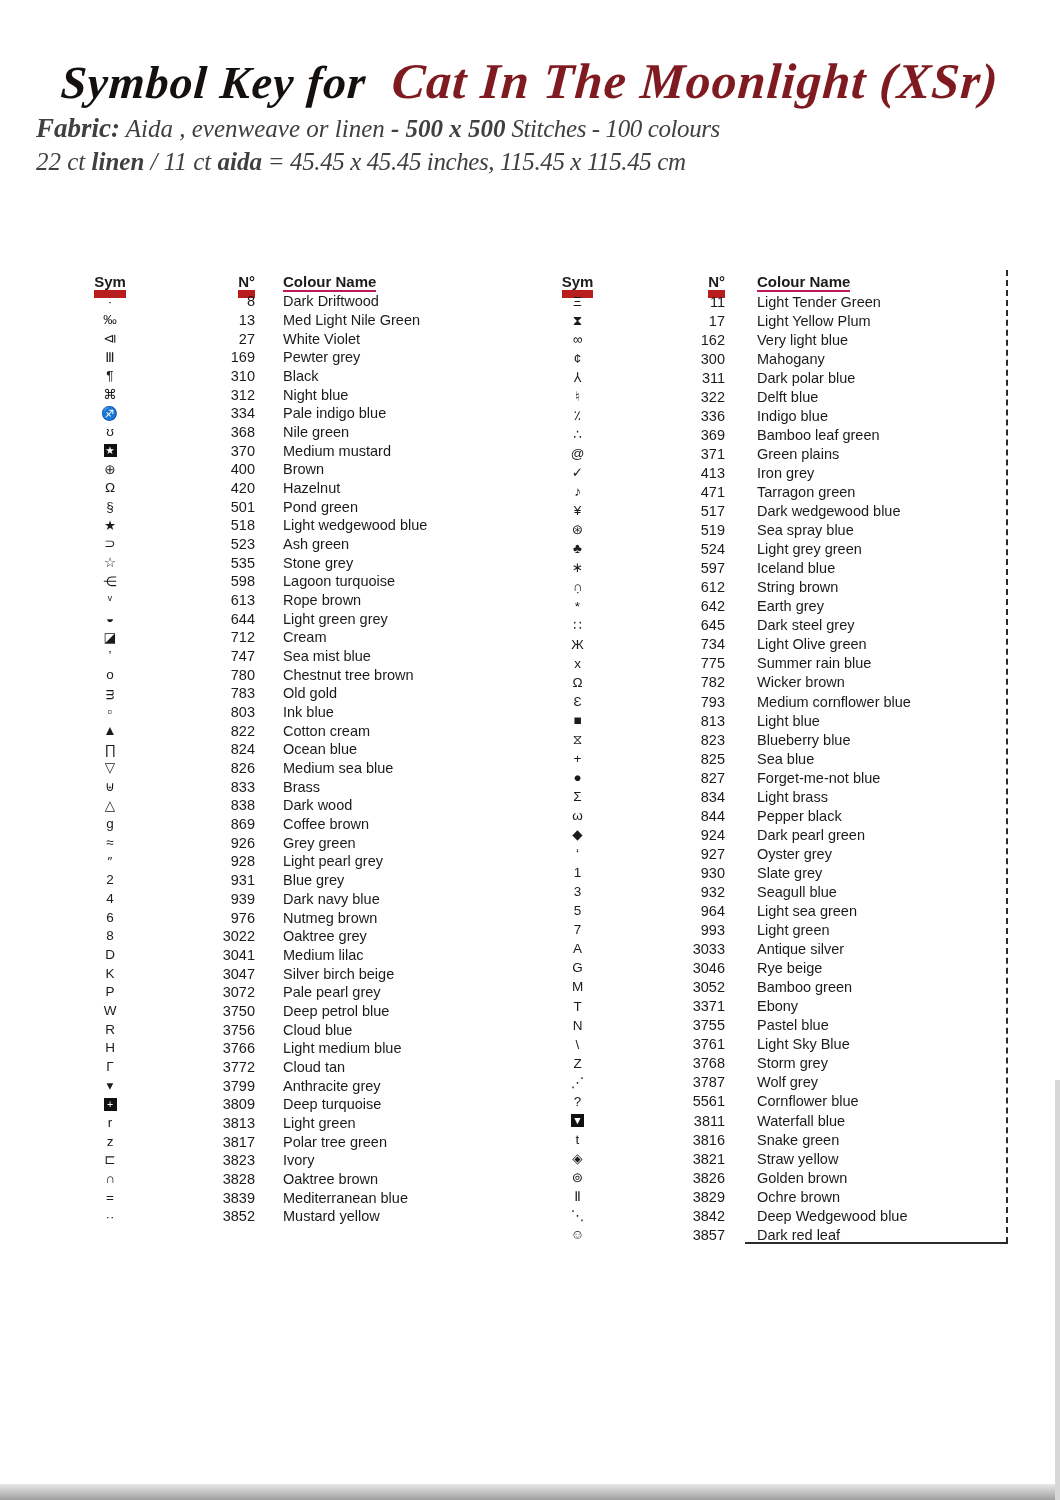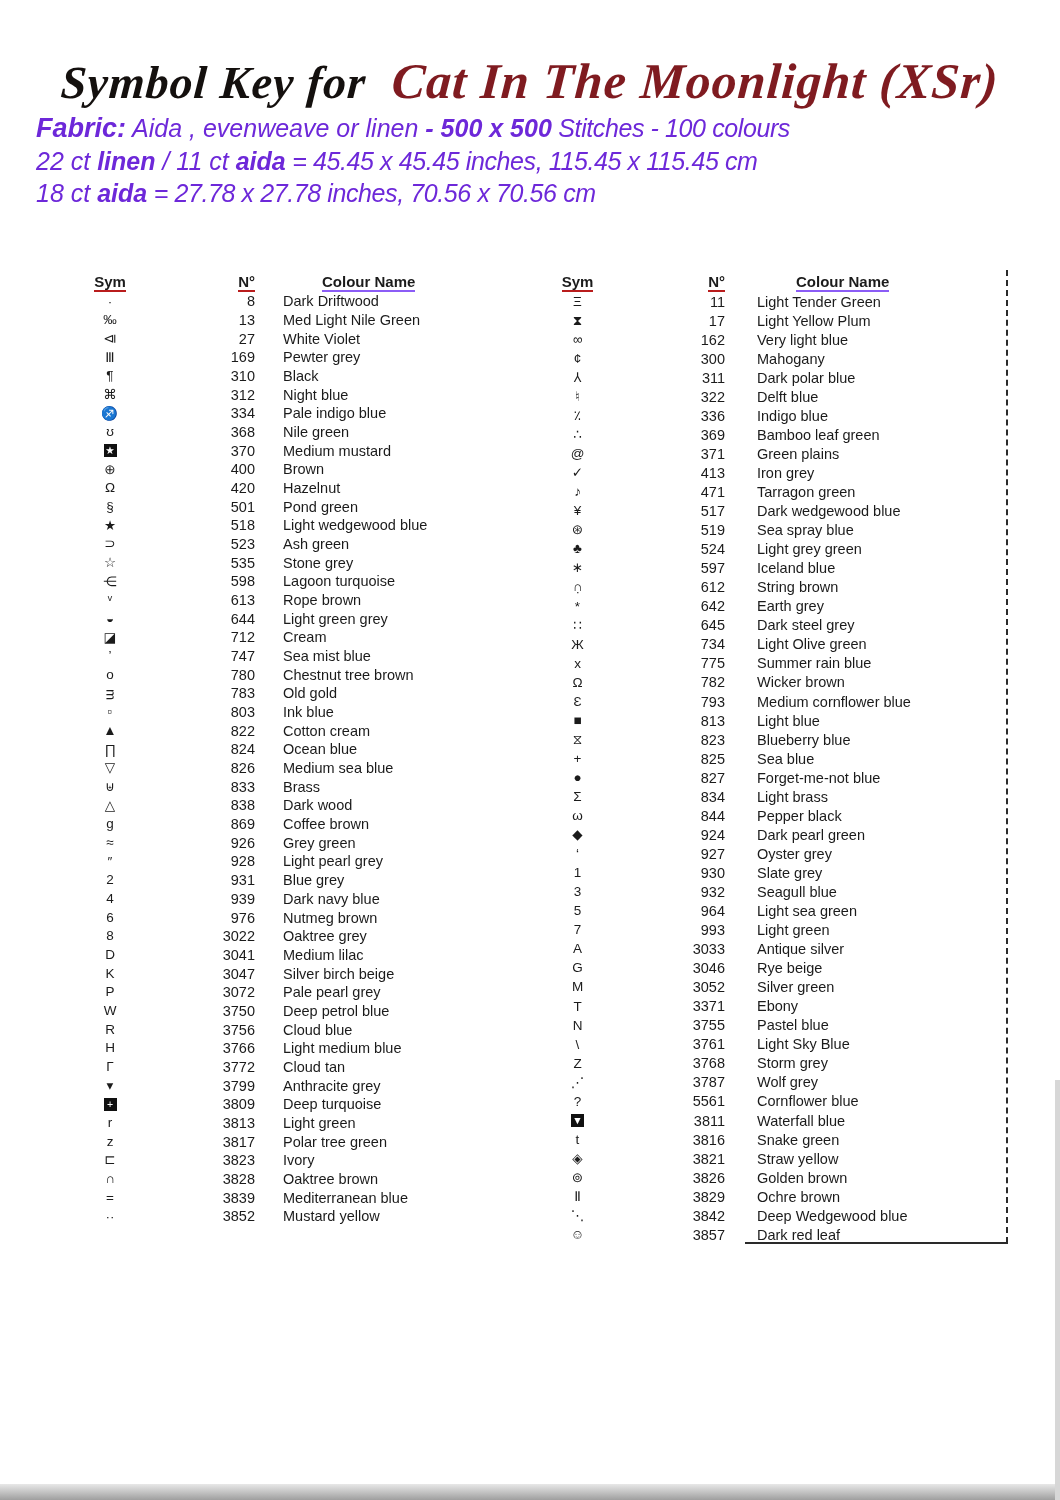--- a/index.html
+++ b/index.html
@@ -5,40 +5,40 @@
   html,body{margin:0;padding:0;background:#ffffff;}
   .page{position:relative;width:1060px;height:1500px;background:#ffffff;overflow:hidden;
         color:#1b1b1b;}
   
   .title{position:absolute;top:52px;left:0;width:100%;text-align:center;white-space:nowrap;
          font-family:"Liberation Serif",serif;font-style:italic;}
   .t-black{font-size:46px;font-weight:700;color:#14100e;letter-spacing:1px;transform:skewX(-4deg);display:inline-block;}
   .t-red{font-size:50px;font-weight:700;margin-left:22px;letter-spacing:1px;transform:skewX(-4deg);display:inline-block;}
   
   .fabric{position:absolute;left:36px;top:112px;width:990px;
-          font-family:Liberation Sans, sans-serif;font-size:25px;line-height:32.5px;color:#6d28d9;}
+          font-family:Liberation Serif, serif;font-size:25px;line-height:32.5px;color:#404040;}
   .fab-line{white-space:nowrap;}
   .seg-i{font-style:italic;}
   .seg-bi{font-style:italic;font-weight:700;}
   .seg-ic{font-style:italic;letter-spacing:-0.4px;}
   .fab-line:first-child .seg-bi:first-child{font-size:27px;}
   
   .tcol{position:absolute;font-family:"Liberation Sans",sans-serif;}
   .tcol-left{left:60px;top:273px;width:430px;}
   .tcol-right{left:530px;top:273px;width:478px;}
   .thead{display:grid;font-weight:700;font-size:15px;height:19px;}
   .tcol-left .thead,.tcol-left .trow{grid-template-columns:100px 95px 1fr;}
   .tcol-right .thead,.tcol-right .trow{grid-template-columns:95px 100px 1fr;}
   .h-sym{justify-self:center;}
   .h-num{justify-self:end;}
   .h-name{padding-left:28px;}
   .tcol-right .h-name{padding-left:32px;}
-  .h-sym,.h-num,.h-name{text-decoration:none;border-bottom:2px solid #b91c1c;line-height:17px;}
+  .h-sym,.h-num,.h-name{text-decoration:none;border-bottom:8px solid #b91c1c;line-height:17px;}
   .h-name{border-bottom:none;}
-  .h-name span{border-bottom:2px solid #8b5cf6;margin-left:39px;}
+  .h-name span{border-bottom:2px solid #be185d;}
   .trow{display:grid;align-items:center;}
   .tcol-left .trow{height:18.68px;}
   .tcol-right .trow{height:19.06px;}
   .c-sym{justify-self:center;font-size:13.5px;line-height:1;text-align:center;}
   .c-num{justify-self:end;font-size:14.5px;}
   .c-name{padding-left:28px;font-size:14.5px;white-space:nowrap;}
   .tcol-right .c-name{padding-left:32px;}
   .c-sym.inv{background:#101010;color:#ffffff;width:13px;height:13px;line-height:13px;
              font-size:10.5px;display:inline-block;}
   
@@ -57,21 +57,20 @@
 <div class="page">
 
   <div class="title">
     <span class="t-black">Symbol Key for</span>
     <span class="t-red" style="color: rgb(127, 27, 32);">Cat In The Moonlight (XSr)</span>
   </div>
 
   <div class="fabric" id="fabric">
       <div class="fab-line"><span class="seg-bi">Fabric:</span><span class="seg-i">  Aida , evenweave or  linen </span><span class="seg-bi">- 500 x 500</span><span class="seg-ic"> Stitches - 100 colours</span></div>
       <div class="fab-line"><span class="seg-i">22 ct </span><span class="seg-bi">linen</span><span class="seg-i"> / 11 ct </span><span class="seg-bi">aida</span><span class="seg-ic"> = 45.45 x 45.45 inches, 115.45 x 115.45 cm</span></div>
-      <div class="fab-line"><span class="seg-i">18 ct </span><span class="seg-bi">aida</span><span class="seg-ic">  = 27.78 x 27.78 inches, 70.56 x 70.56 cm</span></div>
     </div>
 
   <section class="tcol tcol-left">
     <div class="thead">
       <span class="h-sym">Sym</span>
       <span class="h-num">N°</span>
       <span class="h-name"><span>Colour Name</span></span>
     </div>
     <div class="tbody">
         <div class="trow">
@@ -510,21 +509,21 @@
           <span class="c-name">Antique silver</span>
         </div>
         <div class="trow">
           <span class="c-sym">G</span>
           <span class="c-num">3046</span>
           <span class="c-name">Rye beige</span>
         </div>
         <div class="trow">
           <span class="c-sym">M</span>
           <span class="c-num">3052</span>
-          <span class="c-name">Silver green</span>
+          <span class="c-name">Bamboo green</span>
         </div>
         <div class="trow">
           <span class="c-sym">T</span>
           <span class="c-num">3371</span>
           <span class="c-name">Ebony</span>
         </div>
         <div class="trow">
           <span class="c-sym">N</span>
           <span class="c-num">3755</span>
           <span class="c-name">Pastel blue</span>

